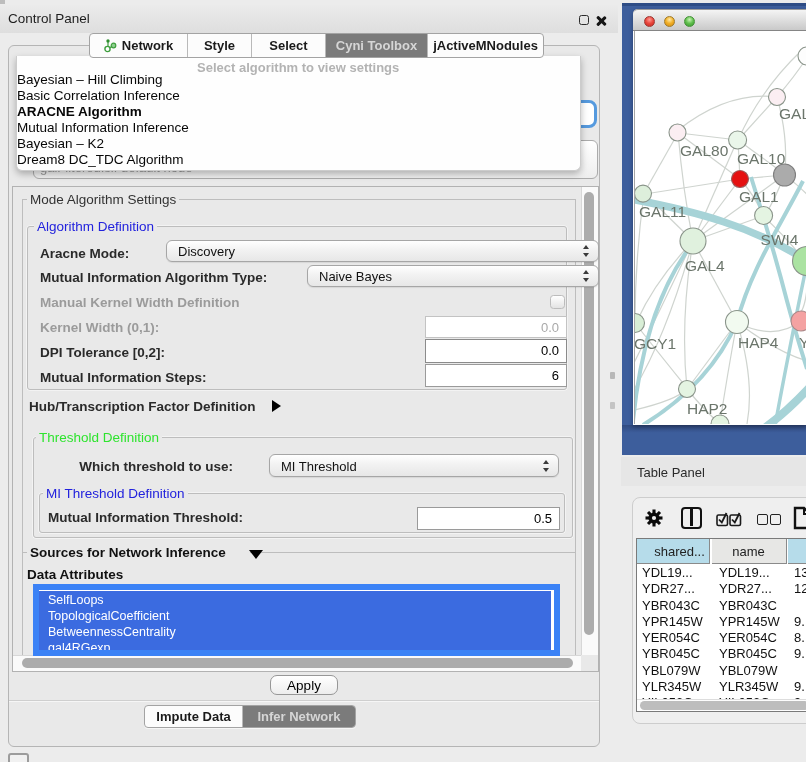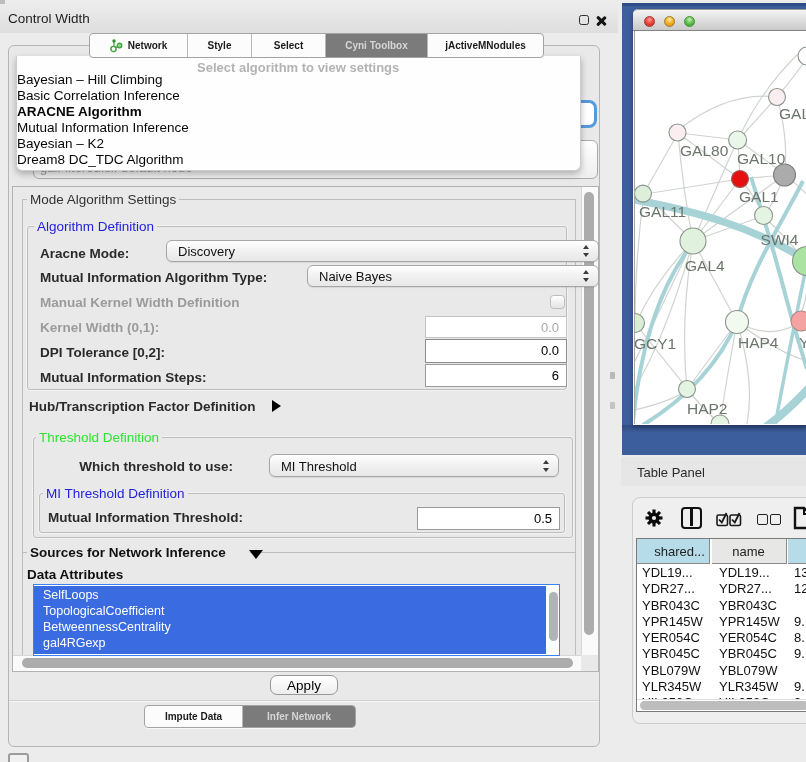--- a/index.html
+++ b/index.html
@@ -15,33 +15,33 @@
 .updown:before { content:""; position:absolute; left:0; top:0;
   border-left:3px solid transparent; border-right:3px solid transparent; border-bottom:4.2px solid #3a3a3a; }
 .updown:after { content:""; position:absolute; left:0; bottom:0;
   border-left:3px solid transparent; border-right:3px solid transparent; border-top:4.2px solid #3a3a3a; }
 .tf { position:absolute; background:#fff; font-size:13px; text-align:right; padding-right:7px; }
 .groupbox { position:absolute; border:1px solid #bdbdbd; border-radius:3px; box-shadow:inset 0 0 0 0 #fff, 0 0 0 0.5px #fdfdfd; }
 .glabel { position:absolute; background:#e9e9e9; padding:0 3px; font-size:13.5px; }
 .seg { display:flex; position:absolute; border:1px solid #a3a3a3; border-radius:4px;
   background:#fcfcfc; overflow:hidden; box-shadow:0 1px 0 rgba(255,255,255,0.6); z-index:10; }
 .seg > div { display:flex; align-items:center; justify-content:center;
-  font-size:10px; font-weight:600; color:#1a1a1a; border-right:1px solid #b9b9b9; }
+  font-size:13px; font-weight:600; color:#1a1a1a; border-right:1px solid #b9b9b9; }
 .seg > div:last-child { border-right:none; }
 .seg > div.sel { background:#7b7b7b; color:#d6d6d6; }
 </style>
 </head>
 <body>
 
 <div class="abs" style="left:0;top:0;width:622px;height:762px;background:#ececec;"></div>
 
 <div class="abs" style="left:0;top:0;width:5px;height:4px;background:#bdbdbd;"></div>
 
 <div class="abs" style="left:0;top:5px;width:618px;height:28px;background:linear-gradient(#ebebeb,#dedede);"></div>
-<div class="abs" style="left:8px;top:11px;font-size:13.5px;color:#1e1e1e;">Control Width</div>
+<div class="abs" style="left:8px;top:11px;font-size:13.5px;color:#1e1e1e;">Control Panel</div>
 
 <div class="abs" style="left:579px;top:15px;width:10px;height:10px;border:1.6px solid #2b2b2b;border-radius:2.5px;"></div>
 <div class="abs" style="left:596px;top:15px;width:11px;height:11px;">
   <div class="abs" style="left:4.2px;top:-0.5px;width:2.6px;height:12px;background:#151515;transform:rotate(45deg);border-radius:1px;"></div>
   <div class="abs" style="left:4.2px;top:-0.5px;width:2.6px;height:12px;background:#151515;transform:rotate(-45deg);border-radius:1px;"></div>
 </div>
 
 <div class="abs" style="left:8px;top:45px;width:592px;height:702px;background:#e9e9e9;border:1px solid #b5b5b5;border-radius:6px;"></div>
 
 <div class="seg" style="left:89px;top:33px;height:25px;">
@@ -130,21 +130,21 @@
 
 <div class="b13 abs" style="left:48px;top:510px;">Mutual Information Threshold:</div>
 <div class="tf" style="left:417px;top:507px;width:143px;height:23px;border:1px solid #9a9a9a;color:#000;line-height:21px;">0.5</div>
 
 <div class="abs" style="left:22px;top:552px;width:554px;height:103px;border:1px solid #bdbdbd;border-bottom:none;"></div>
 <div class="glabel" style="left:27px;top:545px;color:#111;font-weight:bold;padding-right:24px;">Sources for Network Inference</div>
 <div class="abs" style="left:249px;top:550px;width:0;height:0;border-left:7px solid transparent;border-right:7px solid transparent;border-top:9px solid #000;"></div>
 
 <div class="b13 abs" style="left:27px;top:567px;color:#111;">Data Attributes</div>
 
-<div class="abs" style="left:33px;top:584px;width:527px;height:72px;background:#fff;border:1px solid #3b82f6;overflow:hidden;">
+<div class="abs" style="left:33px;top:584px;width:527px;height:72px;background:#fff;border:6px solid #3b82f6;overflow:hidden;">
   <div style="position:absolute;left:0;top:1px;width:512px;height:68px;background:#3b6be0;"></div>
   <div style="position:absolute;left:9px;top:2px;font-size:12.5px;color:#fff;line-height:16px;">SelfLoops<br>TopologicalCoefficient<br>BetweennessCentrality<br>gal4RGexp</div>
   <div style="position:absolute;left:515px;top:7px;width:9px;height:49px;background:#b3b3b3;border-radius:4.5px;"></div>
 </div>
 
 <div class="abs" style="left:270px;top:675px;width:68px;height:20px;background:linear-gradient(#ffffff,#ededed);border:1px solid #979797;border-radius:7px;text-align:center;font-size:13.5px;color:#000;line-height:19px;">Apply</div>
 
 <div class="abs" style="left:9px;top:700px;width:590px;height:1px;background:#cfcfcf;"></div>
 <div class="abs" style="left:9px;top:701px;width:590px;height:1px;background:#f6f6f6;"></div>
 

